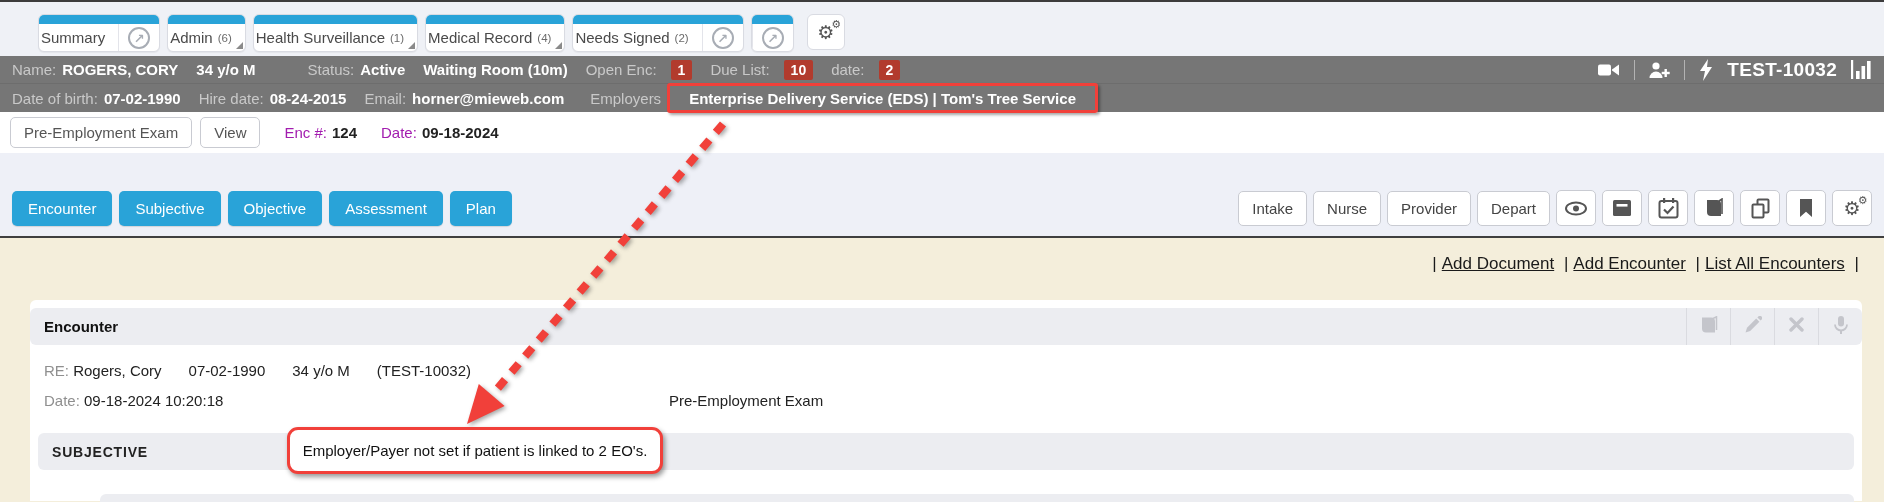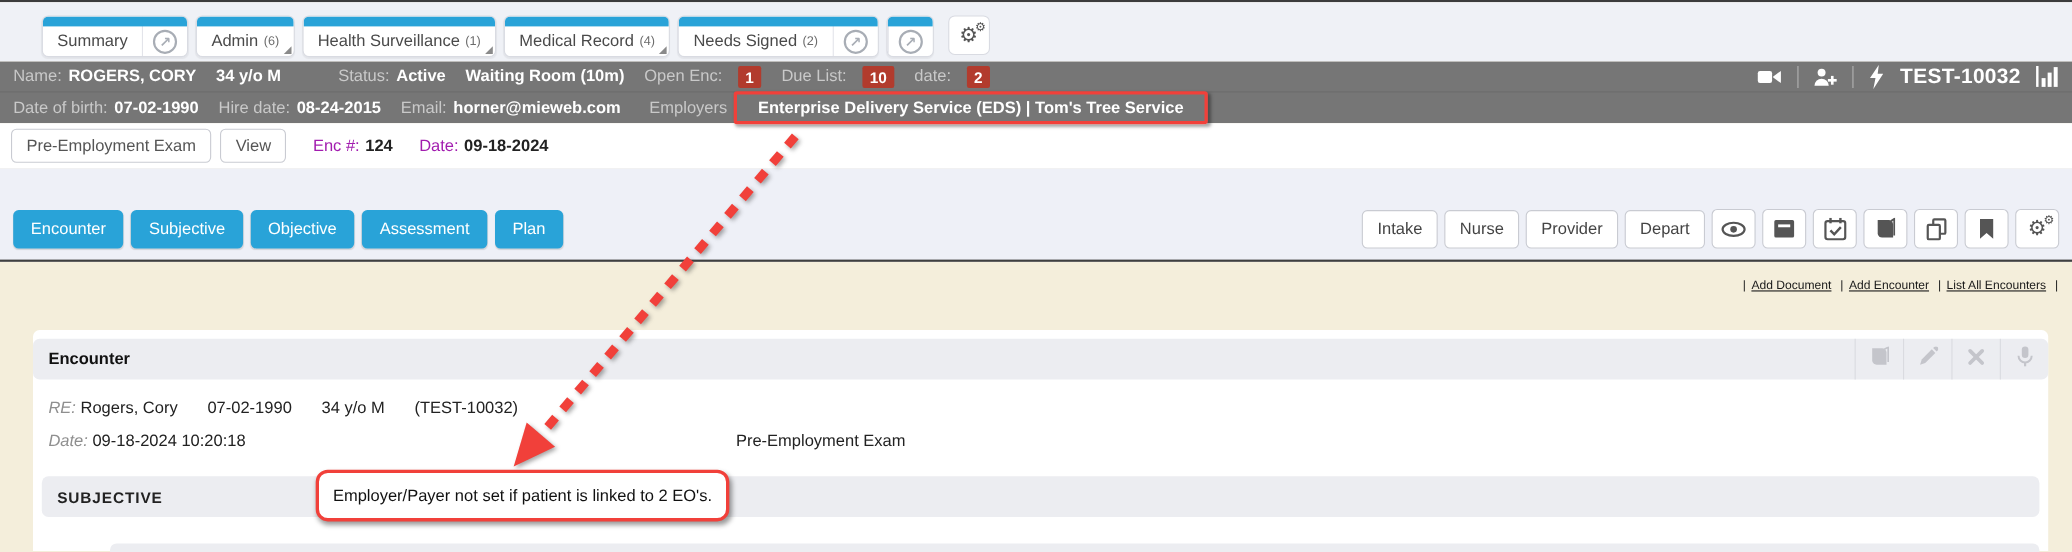--- a/index.html
+++ b/index.html
@@ -5,21 +5,21 @@
   * { margin:0; padding:0; box-sizing:border-box; }
   body { font-family:"Liberation Sans","DejaVu Sans",sans-serif; }
   .page { position:relative; width:1884px; height:502px; overflow:hidden; background:#f4eedb; }
 
   
   .topline { height:2px; background:#3c3c3c; }
   .tabbar { height:54px; background:#eff1f6; display:flex; align-items:flex-start; padding:12px 0 0 38px; gap:7px; }
   .tab { position:relative; display:flex; align-items:stretch; background:#fff; border:1px solid #d9dbe2; border-radius:6px;
          height:38px; overflow:hidden; box-shadow:0 1px 1px rgba(0,0,0,.05); }
   .tab::before { content:""; position:absolute; top:0; left:0; right:0; height:9px; background:#29a3d8; }
-  .tab-main { display:flex; align-items:center; gap:5px; padding:9px 13px 0 13px; }
+  .tab-main { display:flex; align-items:center; gap:5px; padding:9px 13px 0 2px; }
   .tab-label { font-size:15px; color:#4a4a4a; white-space:nowrap; }
   .tab-count { font-size:11.5px; color:#6b6b6b; }
   .tab-popout { display:flex; align-items:center; padding:9px 9px 0 9px; border-left:1px solid #e3e4ea; }
   .popout-circle { width:22px; height:22px; border:2px solid #a8adb5; border-radius:50%; color:#a8adb5;
                    font-size:13px; line-height:19px; text-align:center; font-weight:bold; }
   .tab-corner { position:absolute; right:2px; bottom:2px; width:0; height:0;
                 border-left:7px solid transparent; border-bottom:7px solid #8a8a8a; }
   .gearbtn { margin-left:6px; height:36px; width:38px; background:#fff; border:1px solid #d9dbe2; border-radius:6px;
              display:flex; align-items:center; justify-content:center; }
   .gears { position:relative; font-family:"DejaVu Sans",sans-serif; color:#555; font-size:19px; line-height:1; }
@@ -54,34 +54,34 @@
              padding:9px 16px; cursor:pointer; box-shadow:0 1px 1px rgba(0,0,0,.12); white-space:nowrap; }
   .navright { margin-left:auto; display:flex; align-items:flex-end; gap:6px; }
   .stagebtn { background:#fff; border:1px solid #c9cbd2; border-radius:5px; color:#444; font-size:15px; font-family:inherit;
               padding:8px 13px; cursor:pointer; white-space:nowrap; }
   .iconbtn { background:#fff; border:1px solid #c9cbd2; border-radius:5px; width:40px; height:36px;
              display:flex; align-items:center; justify-content:center; cursor:pointer; }
   .iconbtn svg { display:block; }
 
   
   .content { position:relative; height:263px; }
-  .linksrow { text-align:right; padding:16px 8px 0 0; font-size:11px; color:#1a1a1a; }
+  .linksrow { text-align:right; padding:16px 20px 0 0; font-size:17px; color:#1a1a1a; }
   .linksrow a { color:#1a1a1a; text-decoration:underline; cursor:pointer; }
   .lsep { margin:0 5px; }
 
   .panel { position:absolute; left:30px; right:22px; top:62px; bottom:0; background:#fff;
            border-radius:6px 6px 0 0; }
   .panel-head { position:absolute; top:8px; left:0; right:0; height:37px; background:#ecedf1; border-radius:6px;
                 display:flex; align-items:center; padding:0 0 0 14px; }
   .panel-title { font-size:15px; font-weight:bold; color:#111; }
   .phicons { margin-left:auto; display:flex; height:100%; }
   .phicon { width:44px; display:flex; align-items:center; justify-content:center; border-left:1px solid #dadbe0; cursor:pointer; }
   .reline { position:absolute; top:62px; left:14px; font-size:15px; color:#222; white-space:nowrap; }
   .reline .sp { display:inline-block; width:27px; }
-  .gray { color:#8f8f8f;font-style:italic; }
+  .gray { color:#8f8f8f; }
   .dateline { position:absolute; top:92px; left:14px; right:14px; font-size:15px; color:#222; white-space:nowrap; }
   .enc-type { position:absolute; left:625px; top:0; color:#222; }
   .subj-band { position:absolute; top:133px; left:8px; right:8px; height:37px; background:#ecedf1; border-radius:6px;
                display:flex; align-items:center; padding-left:14px; }
   .subj-title { font-size:14px; font-weight:bold; letter-spacing:.8px; color:#222; }
   .bottom-band { position:absolute; top:194px; left:70px; right:8px; height:14px; background:#ecedf1; border-radius:6px 6px 0 0; }
 
   
   .employers-box { display:inline-flex; align-items:center; height:30px; margin:-6px 0; padding:0 19px;
                    border:3px solid #f1403a; border-radius:3px; box-shadow:2px 2px 3px rgba(0,0,0,.35); }

